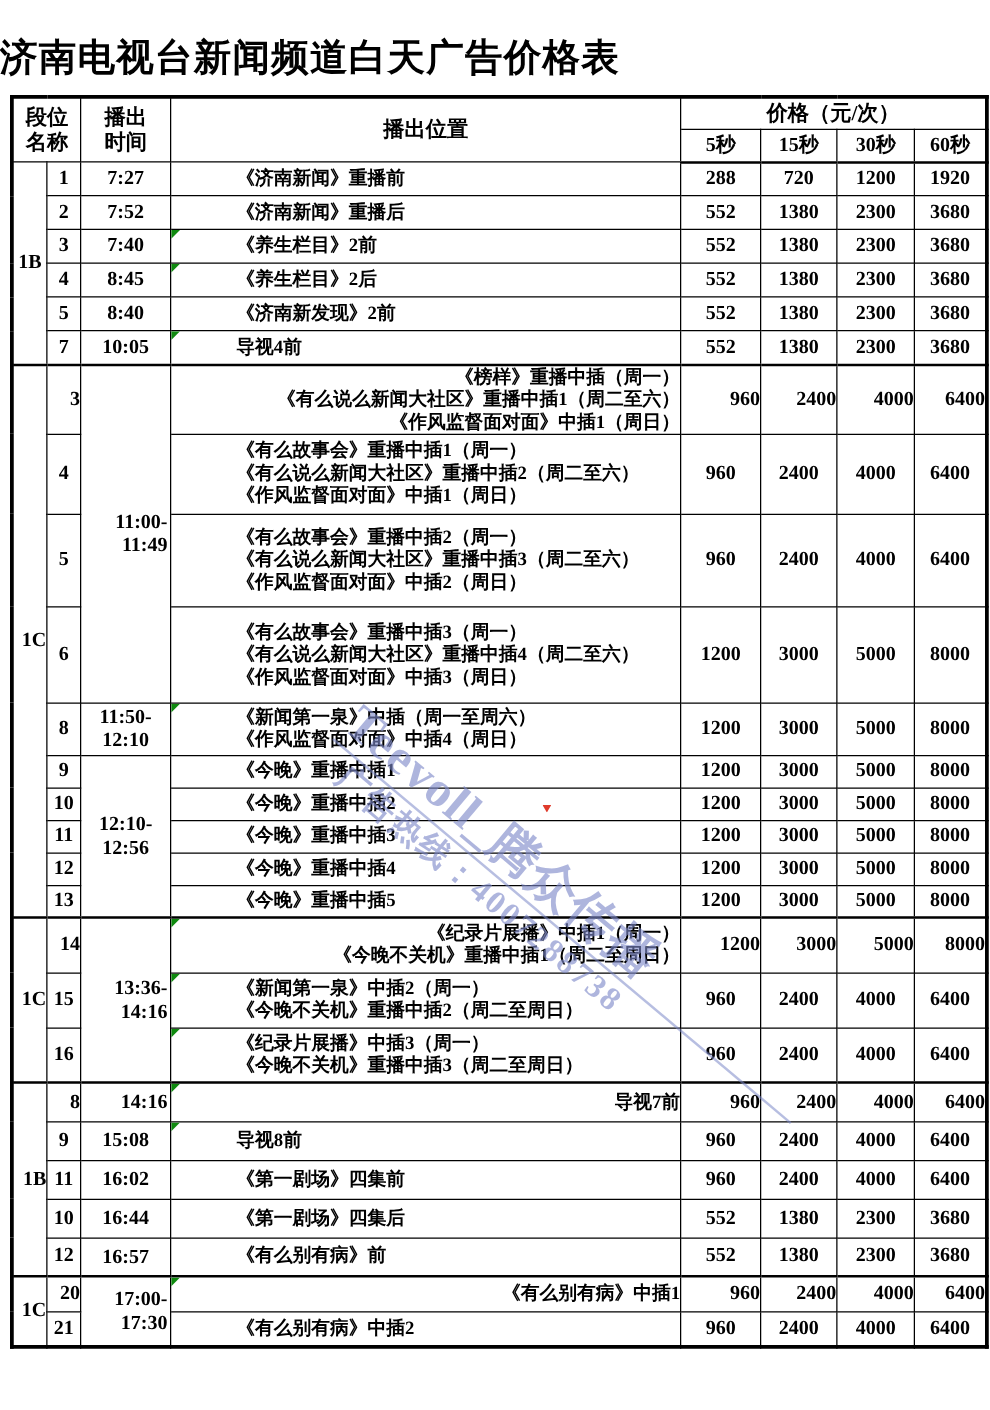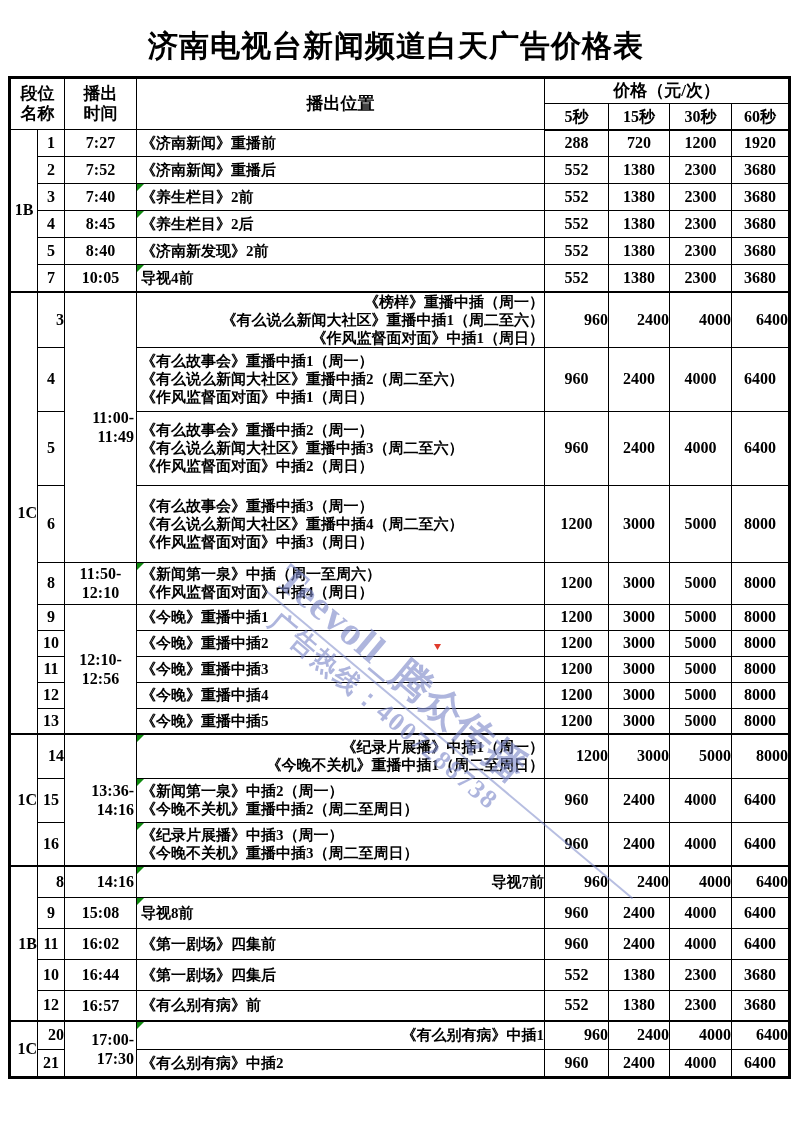--- a/index.html
+++ b/index.html
@@ -1,40 +1,40 @@
 <!DOCTYPE html>
 <html><head>
 <meta charset="utf-8">
 <style>
   html,body { margin:0; padding:0; }
   body {
     width:792px; height:1128px; background:#ffffff; position:relative;
     overflow:hidden; font-family:"Liberation Serif", serif; color:#000;
   }
   .title {
-    position:absolute; top:26px; left:0; width:792px; text-align:center;
+    position:absolute; top:26px; left:0; width:792px; text-align:left;
     font-size:30px; font-weight:bold; letter-spacing:1px;
     font-family:"Liberation Serif", serif;
   }
   table.price {
     position:absolute; left:8px; top:76px; width:780px;
     border-collapse:collapse; table-layout:fixed;
     border:3px solid #000; background:transparent;
   }
   .price th, .price td {
     border:1px solid #000; padding:0; overflow:hidden; vertical-align:middle;
   }
   .price thead th { font-size:17px; font-weight:bold; text-align:center; line-height:1.2; }
   .price thead tr.h2 th { border-bottom:2px solid #000; font-size:16px; }
   tr.bt td { border-top:2px solid #000;text-align:right; }
   td.seg  { font-size:16px; font-weight:bold; text-align:center; }
   td.num  { font-size:16px; font-weight:bold; text-align:center; }
   td.time { font-size:16px; font-weight:bold; text-align:center; line-height:1.2; padding:0 2px; }
   td.pos  { font-size:15px; font-weight:bold; text-align:left; padding-left:4px; position:relative; }
-  td.pos div, td.pos span { line-height:18px; display:block; }
+  td.pos div, td.pos span { line-height:18px; display:block;margin-left:48px; }
   td.pr   { font-size:16px; font-weight:bold; text-align:center; }
   .cm {
     position:absolute; top:0; left:0; width:0; height:0; display:block;
     border-top:7px solid #0f8a0f; border-right:7px solid transparent;
   }
   .watermark {
     position:absolute; left:296px; top:556px; z-index:5;
     transform:rotate(40deg); transform-origin:0 0;
     color:rgba(124,136,200,0.62); pointer-events:none;
   }

